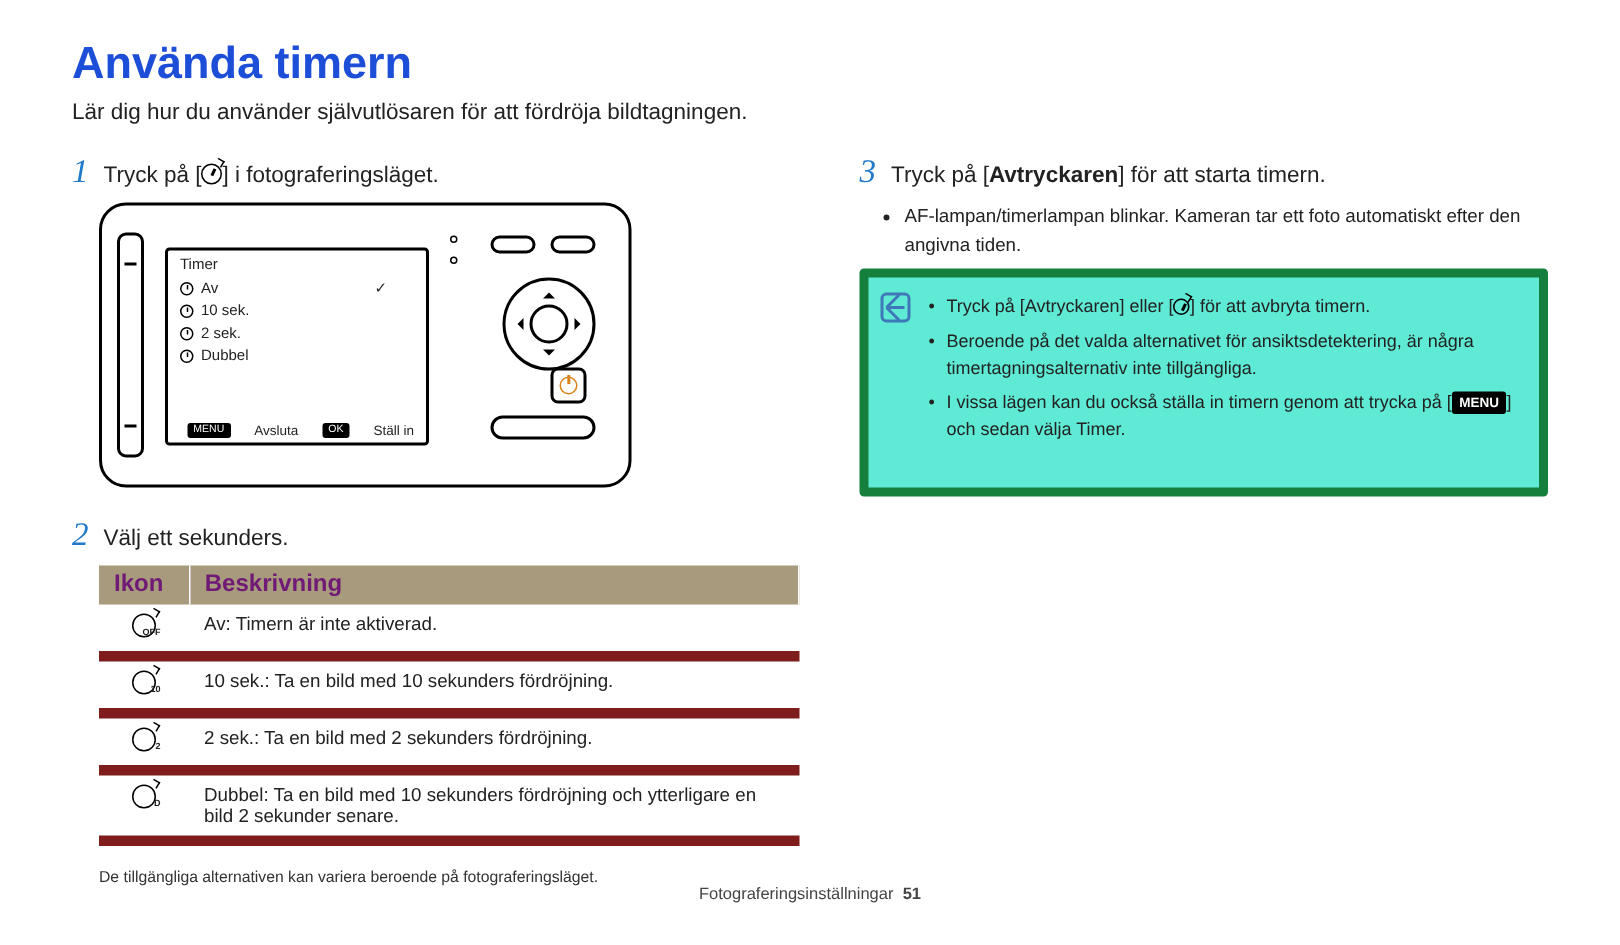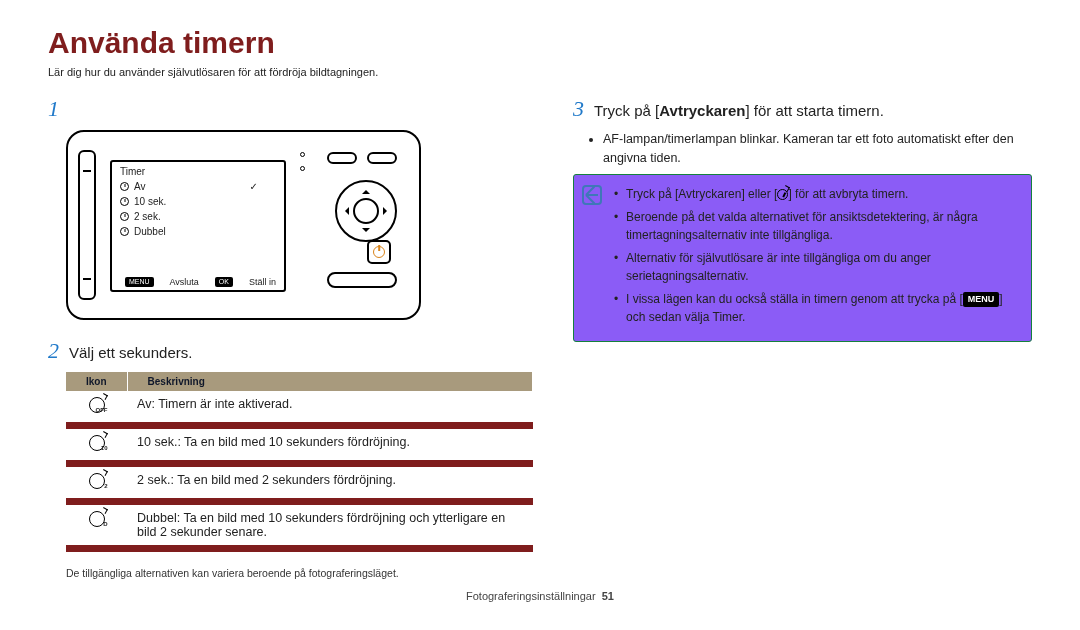--- a/index.html
+++ b/index.html
@@ -1,19 +1,19 @@
 <!DOCTYPE html>
 <html><head>
 <meta charset="utf-8">
 <style>
   * { box-sizing: border-box; margin: 0; padding: 0; }
   html, body { width: 1080px; height: 630px; font-family: Arial, Helvetica, sans-serif; color: #222; }
   body { padding: 26px 48px 0 48px; position: relative; }
-  h1 { color: #7f1d1d; font-weight: 700; font-size: 30px; margin-bottom: 6px; }
-  .subtitle { font-size: 11px; margin-bottom: 18px; }
+  h1 { color: #1d4ed8; font-weight: 700; font-size: 30px; margin-bottom: 6px; }
+  .subtitle { font-size: 15px; margin-bottom: 18px; }
   .cols { display: flex; gap: 40px; }
   .col { flex: 1; }
   .step { display: flex; gap: 10px; font-size: 15px; margin-bottom: 8px; align-items: baseline; }
   .stepnum { color: #2079c9; font-style: italic; font-family: Georgia, serif; font-size: 22px; font-weight: 400; }
   .steptext { flex: 1; line-height: 1.4; }
   .steptext .bold { font-weight: 700; }
   .icon-timer { display:inline-block; width:14px; height:14px; border:1.6px solid #000; border-radius:50%; position:relative; vertical-align:-2px; }
   .icon-timer::before { content:""; position:absolute; top:-4px; right:-2px; width:4px; height:4px; border-top:1.6px solid #000; border-right:1.6px solid #000; transform:rotate(30deg); }
   .icon-timer::after { content:""; position:absolute; width:1.5px; height:5px; background:#000; left:50%; top:2px; transform:translateX(-50%) rotate(25deg); transform-origin:bottom; }
 
@@ -42,30 +42,30 @@
   .obtn::before { content:""; position:absolute; inset:4px; border:1.6px solid #d9841b; border-radius:50%; }
   .obtn::after { content:""; position:absolute; top:3px; left:50%; transform:translateX(-50%); width:1.6px; height:6px; background:#d9841b; }
   .leftstrip { position:absolute; left:10px; top:18px; bottom:18px; width:18px; border:2px solid #000; border-radius:6px; }
   .leftstrip::before, .leftstrip::after { content:""; position:absolute; left:3px; right:3px; height:0; border-top:2px solid #000; }
   .leftstrip::before { top:18px; } .leftstrip::after { bottom:18px; }
   .dot { position:absolute; width:5px; height:5px; border:1.5px solid #000; border-radius:50%; }
   .d1 { left:232px; top:20px; } .d2 { left:232px; top:34px; }
 
   
   table { width: 467px; border-collapse: collapse; font-size: 12.5px; margin-left: 18px; }
-  thead th { background:#a89a7d; color:#0f172a; font-weight:700; text-align:left; padding:4px 20px; border-right:1px solid #fff; font-size:10px; }
+  thead th { background:#a89a7d; color:#701a75; font-weight:700; text-align:left; padding:4px 10px; border-right:1px solid #fff; font-size:16px; }
   tbody td { border-bottom:7px solid #7f1d1d; padding:6px 10px; vertical-align:top; }
   tbody td:first-child { width:60px; text-align:center; }
   .timer-icon-cell { display:inline-block; width:16px; height:16px; border:1.8px solid #000; border-radius:50%; position:relative; }
   .timer-icon-cell::before { content:""; position:absolute; top:-4px; right:-3px; width:4px; height:4px; border-top:1.8px solid #000; border-right:1.8px solid #000; transform:rotate(30deg);}
   .sub { position:absolute; font-size:6px; font-weight:700; bottom:-1px; right:-4px; }
   .footnote { font-size:10.5px; margin:15px 0 0 18px; color:#333; }
 
   
-  .infobox { border:1px solid #15803d; background:#8b5cf6; border-radius:3px; padding:10px 12px 10px 40px; position:relative; font-size:12px; line-height:1.5; margin-top:6px; }
+  .infobox { border:6px solid #15803d; background:#5eead4; border-radius:3px; padding:10px 12px 25px 40px; position:relative; font-size:12px; line-height:1.5; margin-top:6px; }
   .infobox .badge { position:absolute; left:8px; top:10px; width:20px; height:20px; border:2px solid #3f78b8; border-radius:4px; display:flex; align-items:center; justify-content:center; }
   .infobox .badge span { width:12px; height:2px; background:#3f78b8; position:relative; }
   .infobox .badge span::before, .infobox .badge span::after { content:""; position:absolute; left:0; width:12px; height:2px; background:#3f78b8; transform-origin:left; }
   .infobox .badge span::before { transform:rotate(45deg); } .infobox .badge span::after { transform:rotate(-45deg); }
   .infobox ul { list-style:none; padding:0; margin:0; }
   .infobox li { position:relative; padding-left:12px; margin-bottom:5px; }
   .infobox li::before { content:"•"; position:absolute; left:0; }
   .menu-pill { display:inline-block; background:#000; color:#fff; font-size:9px; font-weight:700; padding:1px 5px; border-radius:2px; vertical-align:1px; }
   .sublist { font-size:12.5px; margin-left:16px; line-height:1.5; }
   .pagefoot { position:absolute; bottom:28px; left:0; right:0; text-align:center; font-size:11px; color:#444; }
@@ -73,20 +73,23 @@
 </head>
 <body>
 
 <h1>Använda timern</h1>
 <p class="subtitle">Lär dig hur du använder självutlösaren för att fördröja bildtagningen.</p>
 
 <div class="cols">
   <div class="col">
     <div class="step">
       <span class="stepnum">1</span>
+      <span class="steptext">
+        <span>Tryck på [</span><span class="icon-timer"></span><span>] i fotograferingsläget.</span>
+      </span>
     </div>
 
     <div class="camera">
       <div class="leftstrip"></div>
       <div class="screen">
         <div class="screen-title">Timer</div>
         <div class="screen-row">
             <span class="mini-icon"></span>
             <span>Av</span>
             <span class="check">✓</span>
@@ -169,21 +172,20 @@
       <li style="list-style:disc; margin-left:14px;">AF-lampan/timerlampan blinkar. Kameran tar ett foto automatiskt efter den angivna tiden.</li>
     </ul>
 
     <div class="infobox">
       <div class="badge">
           <span></span>
         </div>
       <ul>
         <li><span>Tryck på [</span><span class="bold">Avtryckaren</span><span>] eller [</span><span class="icon-timer" style="width:11px;height:11px;"></span><span>] för att avbryta timern.</span></li>
         <li>Beroende på det valda alternativet för ansiktsdetektering, är några timertagningsalternativ inte tillgängliga.</li>
-        <li>Alternativ för självutlösare är inte tillgängliga om du anger serietagningsalternativ.</li>
         <li><span>I vissa lägen kan du också ställa in timern genom att trycka på [</span><span class="menu-pill">MENU</span><span>] och sedan välja </span><span class="bold">Timer</span><span>.</span></li>
       </ul>
     </div>
   </div>
 </div>
 
 <div class="pagefoot">
   <span>Fotograferingsinställningar</span>&nbsp;&nbsp;<b>51</b>
 </div>
 

